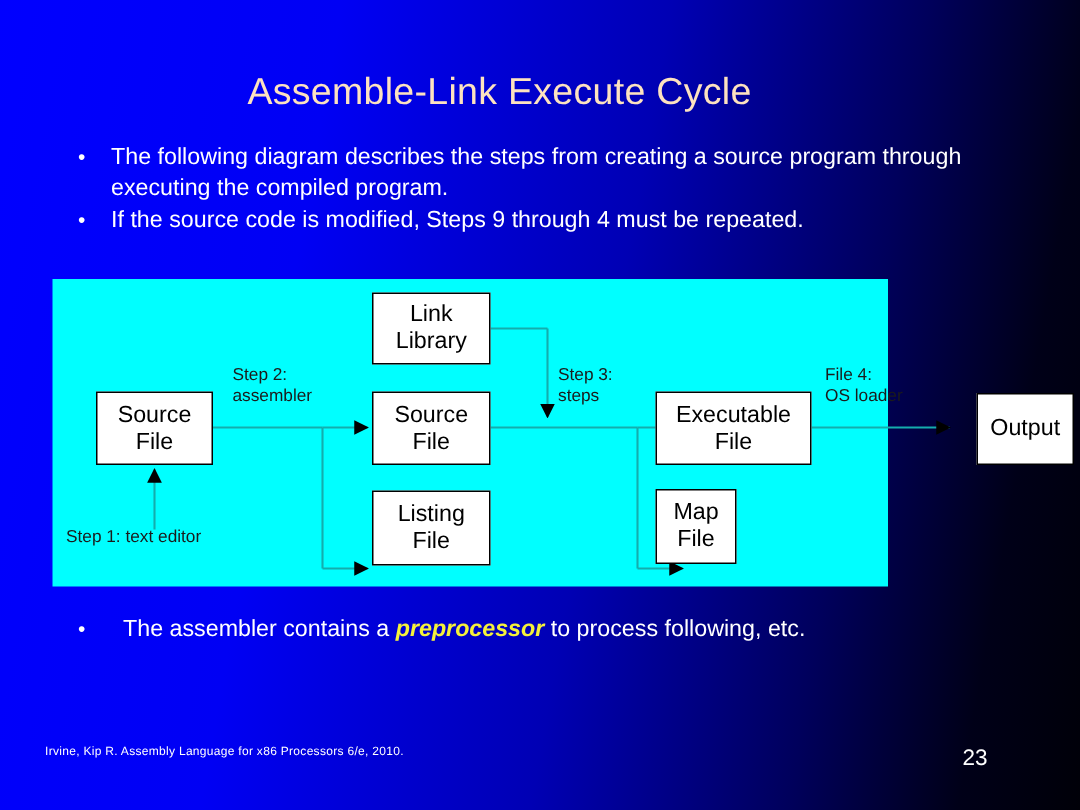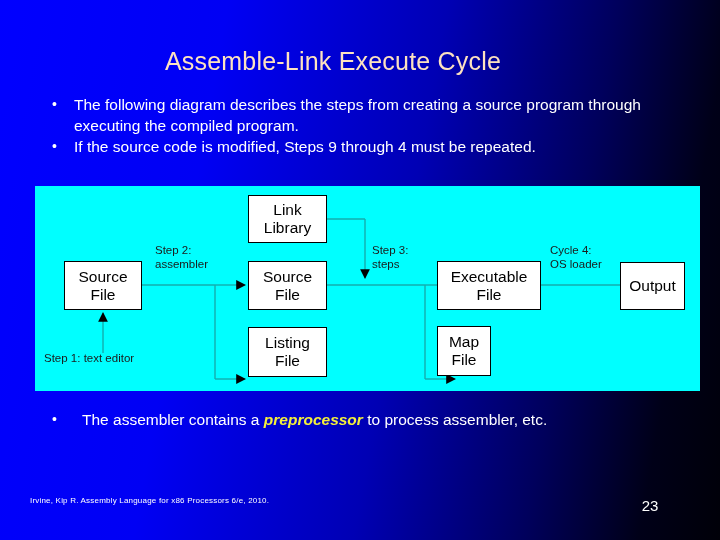--- a/index.html
+++ b/index.html
@@ -58,21 +58,21 @@
     color: #f5f13a;
     font-weight: bold;
     font-style: italic;
   }
 
   
   #diagram {
     position: absolute;
     left: 35px;
     top: 186px;
-    width: 665px;
+    width: 557px;
     height: 205px;
     background: #00ffff;
   }
   .node {
     position: absolute;
     background: #ffffff;
     border: 1.6px solid #000000;
     color: #000000;
     font-size: 15.5px;
     line-height: 18px;
@@ -189,48 +189,48 @@
     <div class="node" style="left:402px; top:75px; width:104px; height:49px;">
       <span>Executable</span>
       <span>File</span>
     </div>
 
     <div class="node" style="left:402px; top:140px; width:54px; height:50px;">
       <span>Map</span>
       <span>File</span>
     </div>
 
-    <div class="node" style="left:585px; top:76px; width:65px; height:48px;">
+    <div class="node" style="left:616px; top:76px; width:65px; height:48px;">
       <span>Output</span>
     </div>
 
     <div class="steplabel" style="left:9px; top:165px;">
       <span>Step 1: text editor</span>
     </div>
 
     <div class="steplabel" style="left:120px; top:57px;">
       <span>Step 2:</span>
       <span>assembler</span>
     </div>
 
     <div class="steplabel" style="left:337px; top:57px;">
       <span>Step 3:</span>
       <span>steps</span>
     </div>
 
     <div class="steplabel" style="left:515px; top:57px;">
-      <span>Cycle 4:</span>
+      <span>File 4:</span>
       <span>OS loader</span>
     </div>
 
   </div>
 
   <div id="bullet-bottom" class="bullet-block">
     <div class="bullet-row">
       <div class="bullet-mark">•</div>
-      <div class="bullet-text"><span>The assembler contains a </span><span class="kw">preprocessor</span><span> to process assembler, etc.</span></div>
+      <div class="bullet-text"><span>The assembler contains a </span><span class="kw">preprocessor</span><span> to process following, etc.</span></div>
     </div>
   </div>
 
   <div id="footer-cite">Irvine, Kip R. Assembly Language for x86 Processors 6/e, 2010.</div>
   <div id="page-num">23</div>
 
 </div>
 
 </body></html>

